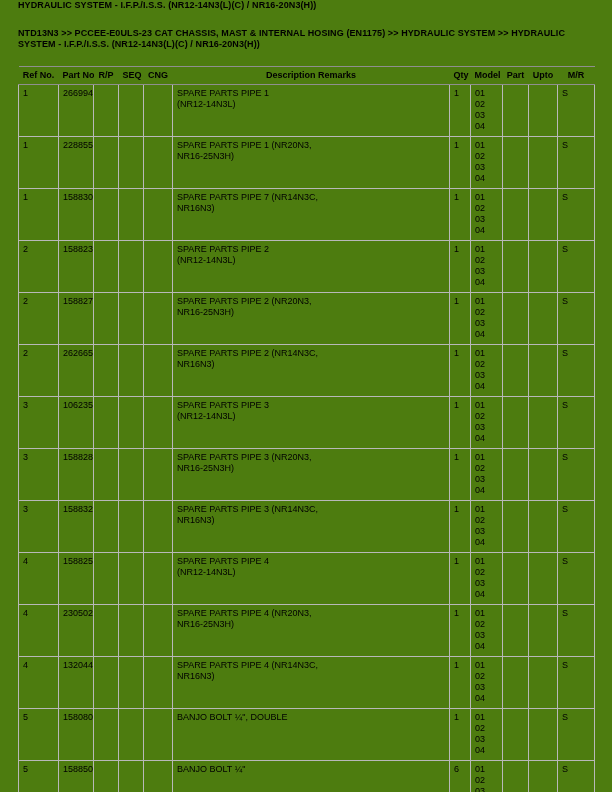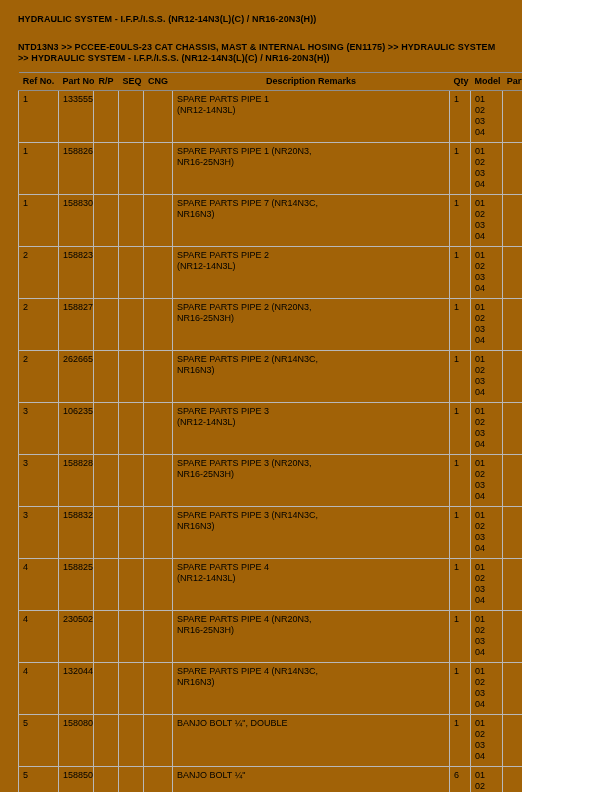--- a/index.html
+++ b/index.html
@@ -4,39 +4,39 @@
 <style>
   html, body {
     margin: 0;
     padding: 0;
     background: #ffffff;
     font-family: "Liberation Sans", sans-serif;
     color: #000000;
   }
   .page {
     position: relative;
-    width: 522px;
+    width: 612px;
     height: 792px;
     box-sizing: border-box;
-    padding: 14px 18px 0 18px;
-    background: #a16207;
+    padding: 0 18px 0 18px;
+    background: #4d7c0f;
     overflow: hidden;
   }
   .title {
     font-size: 9px;
     font-weight: bold;
     line-height: 11px;
     margin-bottom: 17px;
     letter-spacing: 0.1px;
   }
   .breadcrumb {
     font-size: 9px;
     font-weight: bold;
     line-height: 11px;
-    margin-bottom: 8px;
+    margin-bottom: 16px;
     letter-spacing: 0.1px;
   }
   table.parts {
     table-layout: fixed;
     width: 576px;
     border-collapse: collapse;
     font-size: 9px;
     line-height: 11px;
     empty-cells: show;
   }
@@ -97,38 +97,38 @@
         <th>Qty</th>
         <th>Model</th>
         <th>Part</th>
         <th>Upto</th>
         <th>M/R</th>
       </tr>
     </thead>
     <tbody id="rows">
         <tr>
     <td>1</td>
-    <td>133555</td>
+    <td>266994</td>
     <td></td>
     <td></td>
     <td></td>
     <td>SPARE PARTS PIPE 1
 (NR12-14N3L)</td>
     <td>1</td>
     <td>01
 02
 03
 04</td>
     <td></td>
     <td></td>
     <td>S</td>
   </tr>
         <tr>
     <td>1</td>
-    <td>158826</td>
+    <td>228855</td>
     <td></td>
     <td></td>
     <td></td>
     <td>SPARE PARTS PIPE 1 (NR20N3,
 NR16-25N3H)</td>
     <td>1</td>
     <td>01
 02
 03
 04</td>

